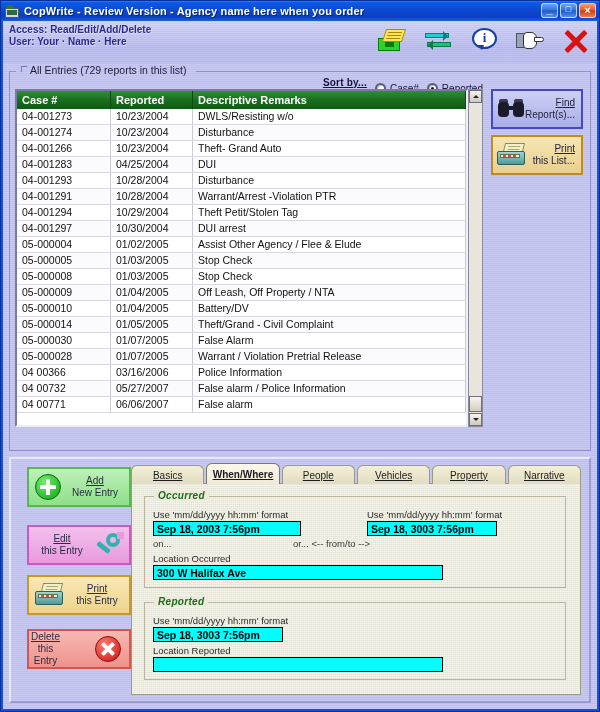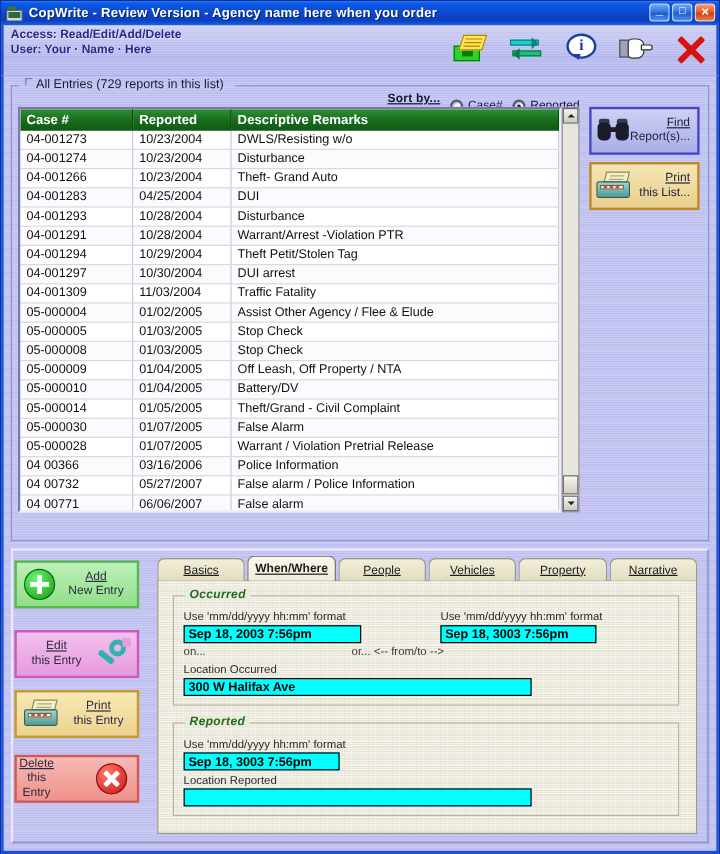--- a/index.html
+++ b/index.html
@@ -212,21 +212,21 @@
   .bottompanel{
     position:absolute;left:6px;top:394px;right:6px;bottom:6px;
     border:2px solid #9b9cd0;
     border-top-color:#e8e8fa;border-left-color:#e8e8fa;
     box-sizing:border-box;
     background:transparent;
   }
 
   
   .actbtn{
-    position:absolute;left:1px;width:104px;height:40px;cursor:pointer;
+    position:absolute;left:16px;width:104px;height:40px;cursor:pointer;
     box-sizing:border-box;display:flex;align-items:center;
     font-size:10px;color:#2b2b44;
   }
   .actbtn .lbl{line-height:12px;text-align:center;flex:1;}
   .actbtn .lbl u{text-decoration:underline;}
   #btn-add{top:8px;background:linear-gradient(180deg,#bdf0b8 0%,#8fe089 100%);border:2px solid #57b84e;}
   #btn-edit{top:66px;background:linear-gradient(180deg,#f3c0ec 0%,#e79ade 100%);border:2px solid #cf56bf;}
   #btn-print{top:116px;background:linear-gradient(180deg,#f9e8b5 0%,#edd38d 100%);border:2px solid #c79a28;}
   #btn-delete{top:170px;background:linear-gradient(180deg,#f7b9b4 0%,#ef928b 100%);border:2px solid #d4564c;gap:33px;}
 
@@ -438,25 +438,20 @@
             </tr>
             <tr>
               <td class="col-case">04-001294</td>
               <td class="col-rep">10/29/2004</td>
               <td>Theft Petit/Stolen Tag</td>
             </tr>
             <tr>
               <td class="col-case">04-001297</td>
               <td class="col-rep">10/30/2004</td>
               <td>DUI arrest</td>
-            </tr>
-            <tr>
-              <td class="col-case">04-001309</td>
-              <td class="col-rep">11/03/2004</td>
-              <td>Traffic Fatality</td>
             </tr>
             <tr>
               <td class="col-case">05-000004</td>
               <td class="col-rep">01/02/2005</td>
               <td>Assist Other Agency / Flee &amp; Elude</td>
             </tr>
             <tr>
               <td class="col-case">05-000005</td>
               <td class="col-rep">01/03/2005</td>
               <td>Stop Check</td>

